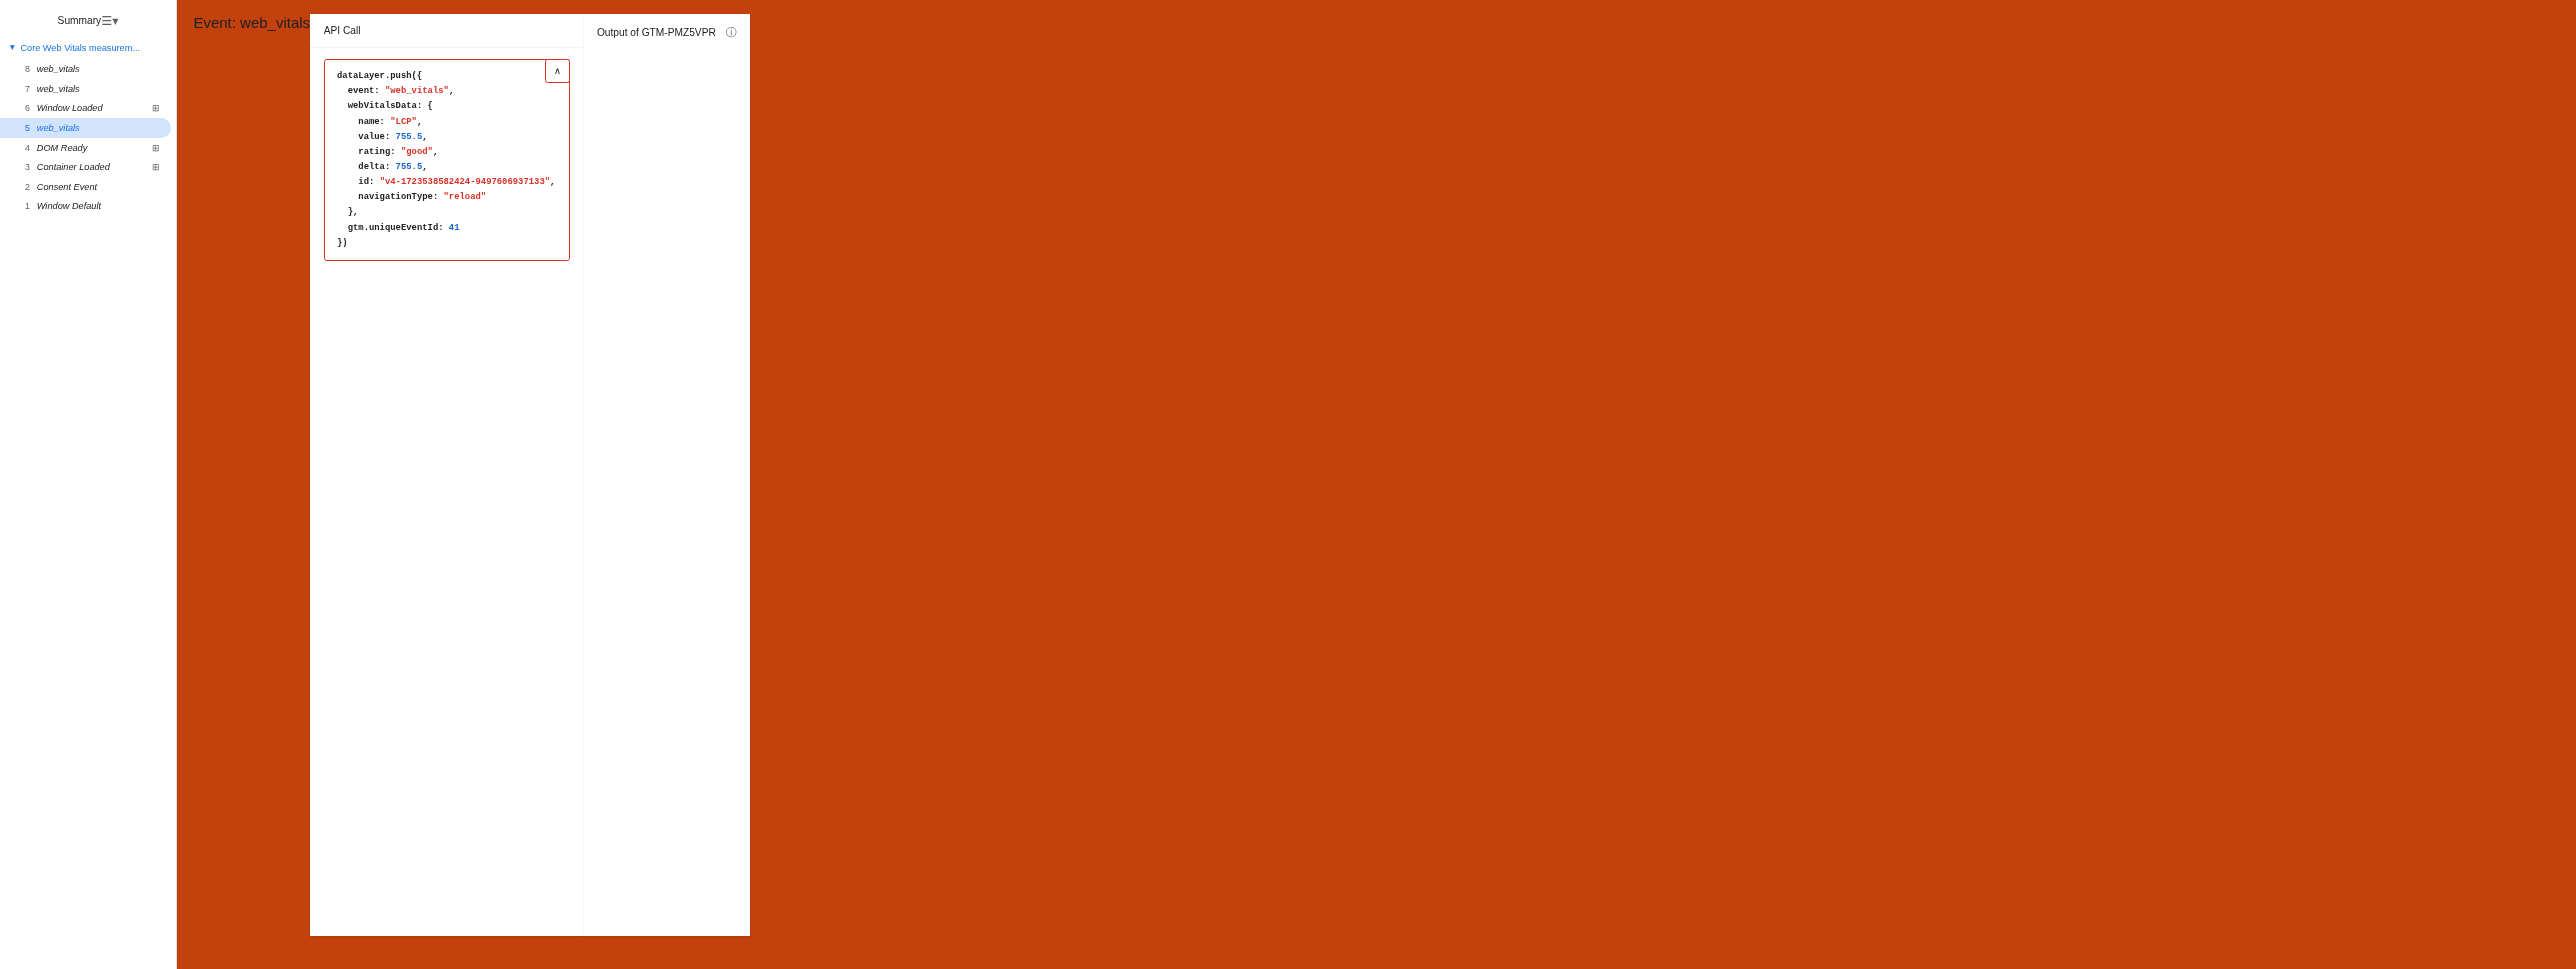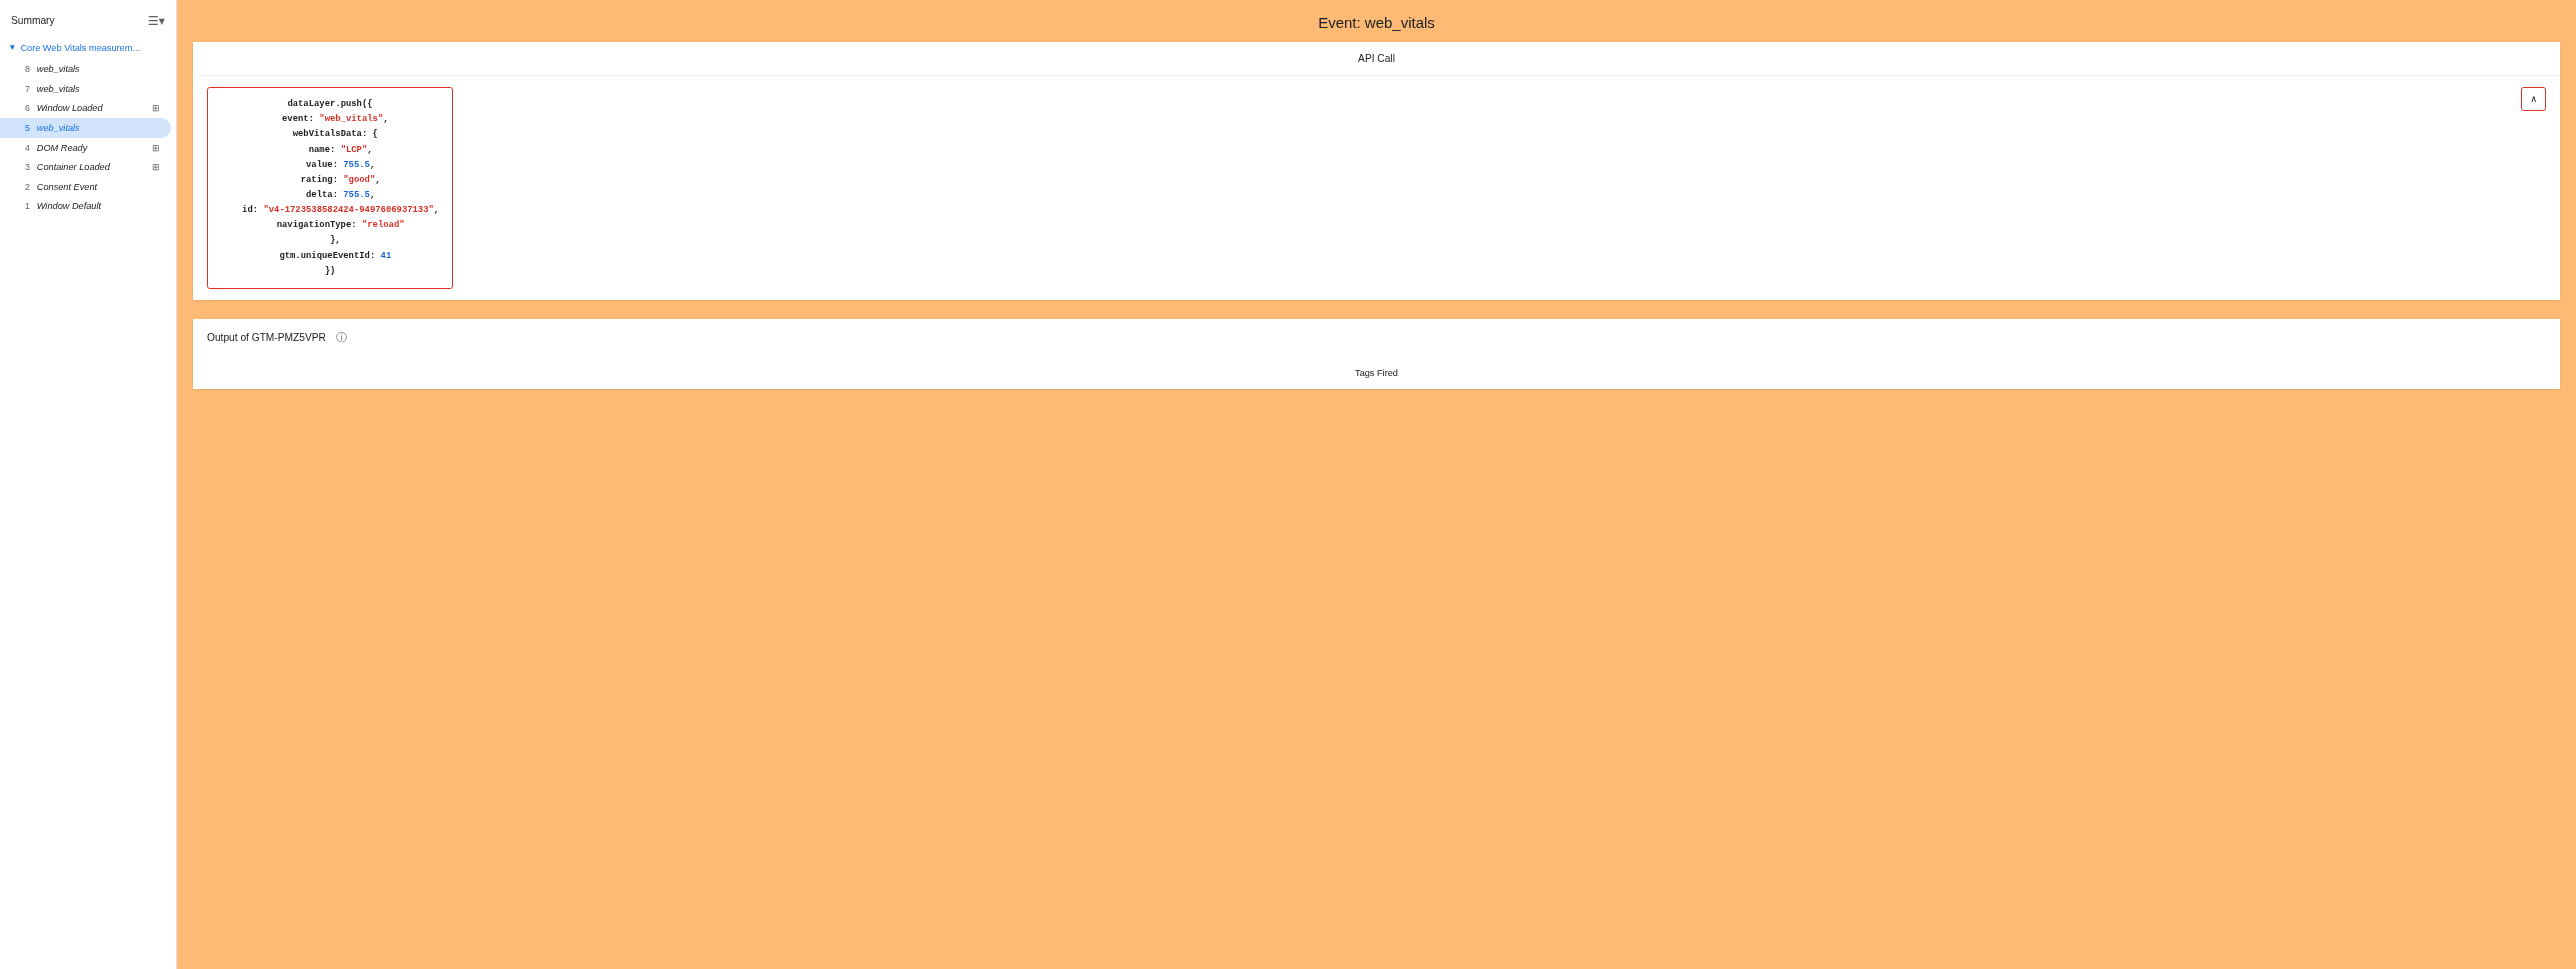--- a/index.html
+++ b/index.html
@@ -18,21 +18,21 @@
       background: #fff;
       border-right: 0.7px solid #e0e0e0;
       display: flex;
       flex-direction: column;
       flex-shrink: 0;
       padding-top: 8.2px;
     }
     .sidebar-header {
       display: flex;
       align-items: center;
-      justify-content: space-between;
+      justify-content: center;
       padding: 5.5px 11px 8.2px 11px;
     }
     .sidebar-title {
       font-size: 10.2px;
       font-weight: 500;
       color: #202124;
     }
     .sidebar-header-icon {
       color: #5f6368;
       font-size: 12.3px;
@@ -90,25 +90,24 @@
     .sidebar-item .item-icon {
       font-size: 8.9px;
       color: #5f6368;
       margin-left: 4.1px;
     }
 
     
     .main {
       flex: 1;
       display: flex;
-      flex-direction: column;
+      flex-direction: row;
       overflow: auto;
       padding: 13.6px 16.4px;
-      background: #fdba74;
-      text-align: center;
+      background: #c2410c;
     }
 
     .page-title {
       font-size: 15px;
       font-weight: 400;
       color: #202124;
       margin-bottom: 11px;
     }
 
     .card {
@@ -297,18 +296,15 @@
         <span>∧</span>
       </div>
     </div>
   </div>
 
   <div class="card output-card">
     <div class="card-header">
       <span>Output of GTM-PMZ5VPR</span>
       <span class="help-icon">ⓘ</span>
     </div>
-    <div class="tags-fired-section">
-      <span class="tags-fired-label">Tags Fired</span>
-    </div>
   </div>
 </div>
 
 
 </body></html>

